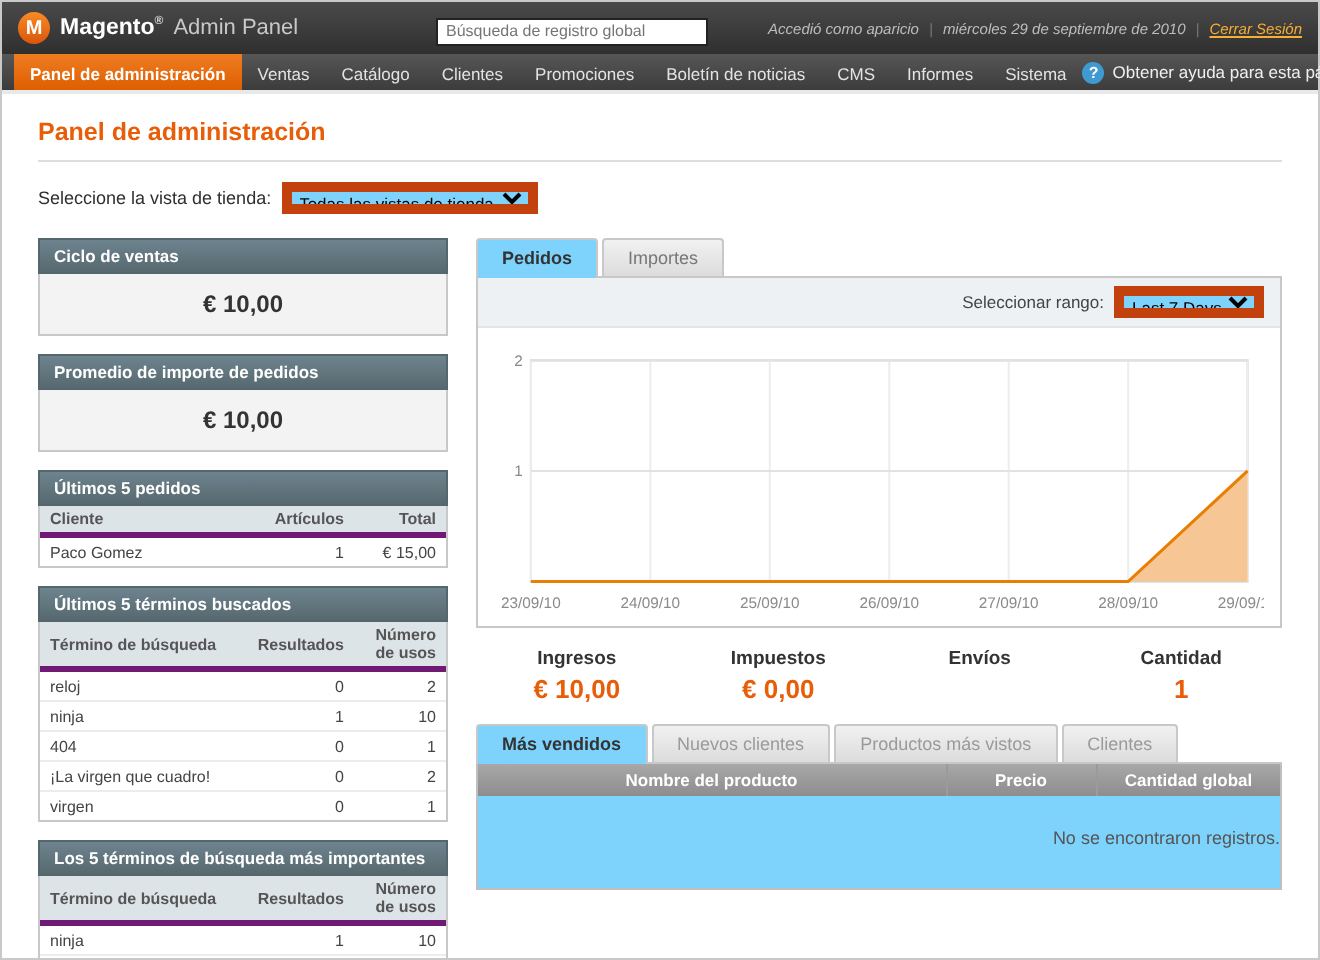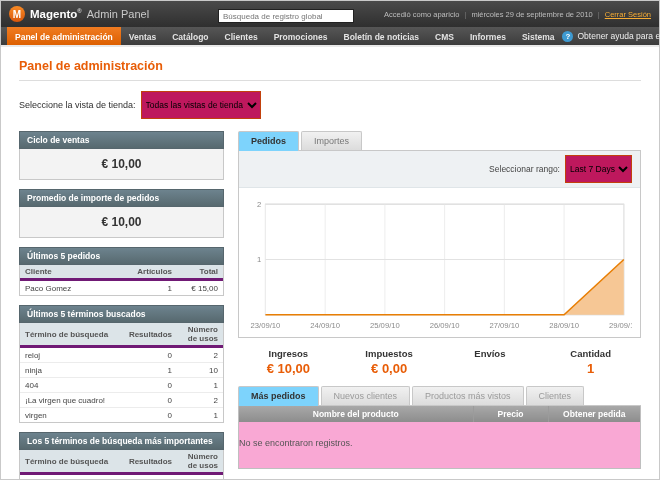--- a/index.html
+++ b/index.html
@@ -9,37 +9,37 @@
 
   
   .topbar { height:26px; background:linear-gradient(#4a4a4a,#2f2f2f); display:flex; align-items:center; padding:0 8px; flex:0 0 auto; }
   .brand { display:flex; align-items:center; gap:5px; width:210px; }
   .logo { width:16px; height:16px; border-radius:50%; background:linear-gradient(#f98b25,#d9560b); color:#fff; font-size:10px; font-weight:bold; display:flex; align-items:center; justify-content:center; }
   .brand-name { color:#fff; font-size:11.5px; font-weight:bold; }
   .brand-name sup { font-size:6px; color:#ddd; }
   .brand-sub { color:#c9c9c9; font-size:11px; }
   .global-search { flex:0 0 auto; margin-right:30px; }
   .global-search input { width:136px; height:14px; font-size:8px; border:1px solid #222; padding:0 4px; color:#444; font-family:"Liberation Sans", sans-serif; }
-  .user-info { margin-left:auto; display:flex; align-items:center; gap:5px; color:#bdbdbd; font-size:7.5px; white-space:nowrap; }
+  .user-info { margin-left:auto; display:flex; align-items:center; gap:5px; color:#bdbdbd; font-size:7.5px; white-space:nowrap;font-style:italic; }
   .user-info .sep { color:#777; }
   .logout { color:#f8ad34; text-decoration:underline; cursor:pointer; }
 
   
   .mainnav { height:20px; background:linear-gradient(#565656,#3c3c3c); display:flex; align-items:stretch; padding:0 6px; flex:0 0 auto; border-bottom:2px solid #e9e9e9; }
-  .nav-item { font-size:8.5px; color:#e3e3e3; line-height:20px; padding:0 8px; cursor:pointer; white-space:nowrap;font-weight:bold; }
+  .nav-item { font-size:8.5px; color:#e3e3e3; line-height:20px; padding:0 8px; cursor:pointer; white-space:nowrap; }
   .nav-item.active { background:linear-gradient(#f07c22,#dd5f00); color:#fff; font-weight:bold; }
   .nav-help { margin-left:auto; display:flex; align-items:center; gap:4px; color:#efefef; font-size:8.5px; cursor:pointer; white-space:nowrap; }
   .help-icon { width:11px; height:11px; border-radius:50%; background:#3e9ad1; color:#fff; font-size:8px; font-weight:bold; display:flex; align-items:center; justify-content:center; }
 
   
   .content { flex:1; background:#fff; padding:8px 18px 10px; overflow:hidden; }
   .page-head { border-bottom:1px solid #ddd; padding:4px 0 7px; }
   .page-head h1 { font-size:12.5px; color:#e85d07; font-weight:bold; }
   .store-switcher { margin:10px 0 12px; font-size:9px; color:#2f2f2f; display:flex; align-items:center; gap:5px; }
-  .store-switcher select, .range-row select { font-size:8.5px; font-family:"Liberation Sans", sans-serif; border:1px solid #c2410c; background:#be185d; height:28px; }
+  .store-switcher select, .range-row select { font-size:8.5px; font-family:"Liberation Sans", sans-serif; border:5px solid #c2410c; background:#7dd3fc; height:16px; }
 
   .dashboard { display:flex; gap:14px; }
   .left { width:205px; flex:0 0 auto; }
   .right { flex:1; min-width:0; }
 
   
   .dbox { margin-bottom:9px; }
   .dbox-head { background:linear-gradient(#6d838e,#57696f); border:1px solid #56666d; color:#fff; font-size:8.5px; font-weight:bold; padding:3px 7px; }
   .dbox-value { border:1px solid #c8c8c8; border-top:none; background:#f3f3f3; text-align:center; font-size:12px; font-weight:bold; color:#333; padding:8px 0; }
   .dbox-body { border:1px solid #c8c8c8; border-top:none; }
@@ -65,21 +65,21 @@
   .stat-label { font-size:9.5px; font-weight:bold; color:#333; }
   .stat-value { font-size:13px; font-weight:bold; color:#e85d07; margin-top:2px; }
 
   .bottom-tabs { margin-top:2px; }
   .grid { border:1px solid #bfbfbf; border-top:none; }
   .gtable { width:100%; border-collapse:collapse; }
   .gtable th { background:linear-gradient(#a8a8a8,#8d8d8d); color:#fff; font-size:8.5px; font-weight:bold; text-align:center; padding:3px 6px; border-right:1px solid #9b9b9b; }
   .gtable th:last-child { border-right:none; }
   .gtable .w-price { width:75px; }
   .gtable .w-qty { width:92px; }
-  .gtable .empty { text-align:left; font-size:9px; color:#555; padding:16px 0 20px; background:#f9a8d4; }
+  .gtable .empty { text-align:right; font-size:9px; color:#555; padding:16px 0 20px; background:#7dd3fc; }
 </style>
 </head>
 <body>
 
 <div class="screen">
 
   <header class="topbar">
     <div class="brand">
       <span class="logo">M</span>
       <span class="brand-name"><span>Magento</span><sup>®</sup></span>
@@ -286,33 +286,33 @@
           <div class="stat">
             <div class="stat-label">Envíos</div>
           </div>
           <div class="stat">
             <div class="stat-label">Cantidad</div>
             <div class="stat-value">1</div>
           </div>
         </div>
 
         <div class="tabs bottom-tabs">
-          <div class="tab active">Más pedidos</div>
+          <div class="tab active">Más vendidos</div>
           <div class="tab disabled">Nuevos clientes</div>
           <div class="tab disabled">Productos más vistos</div>
           <div class="tab disabled">Clientes</div>
         </div>
 
         <div class="grid">
           <table class="gtable">
             <thead>
               <tr>
                 <th>Nombre del producto</th>
                 <th class="w-price">Precio</th>
-                <th class="w-qty">Obtener pedida</th>
+                <th class="w-qty">Cantidad global</th>
               </tr>
             </thead>
             <tbody>
               <tr>
                 <td class="empty" colspan="3">No se encontraron registros.</td>
               </tr>
             </tbody>
           </table>
         </div>
 

